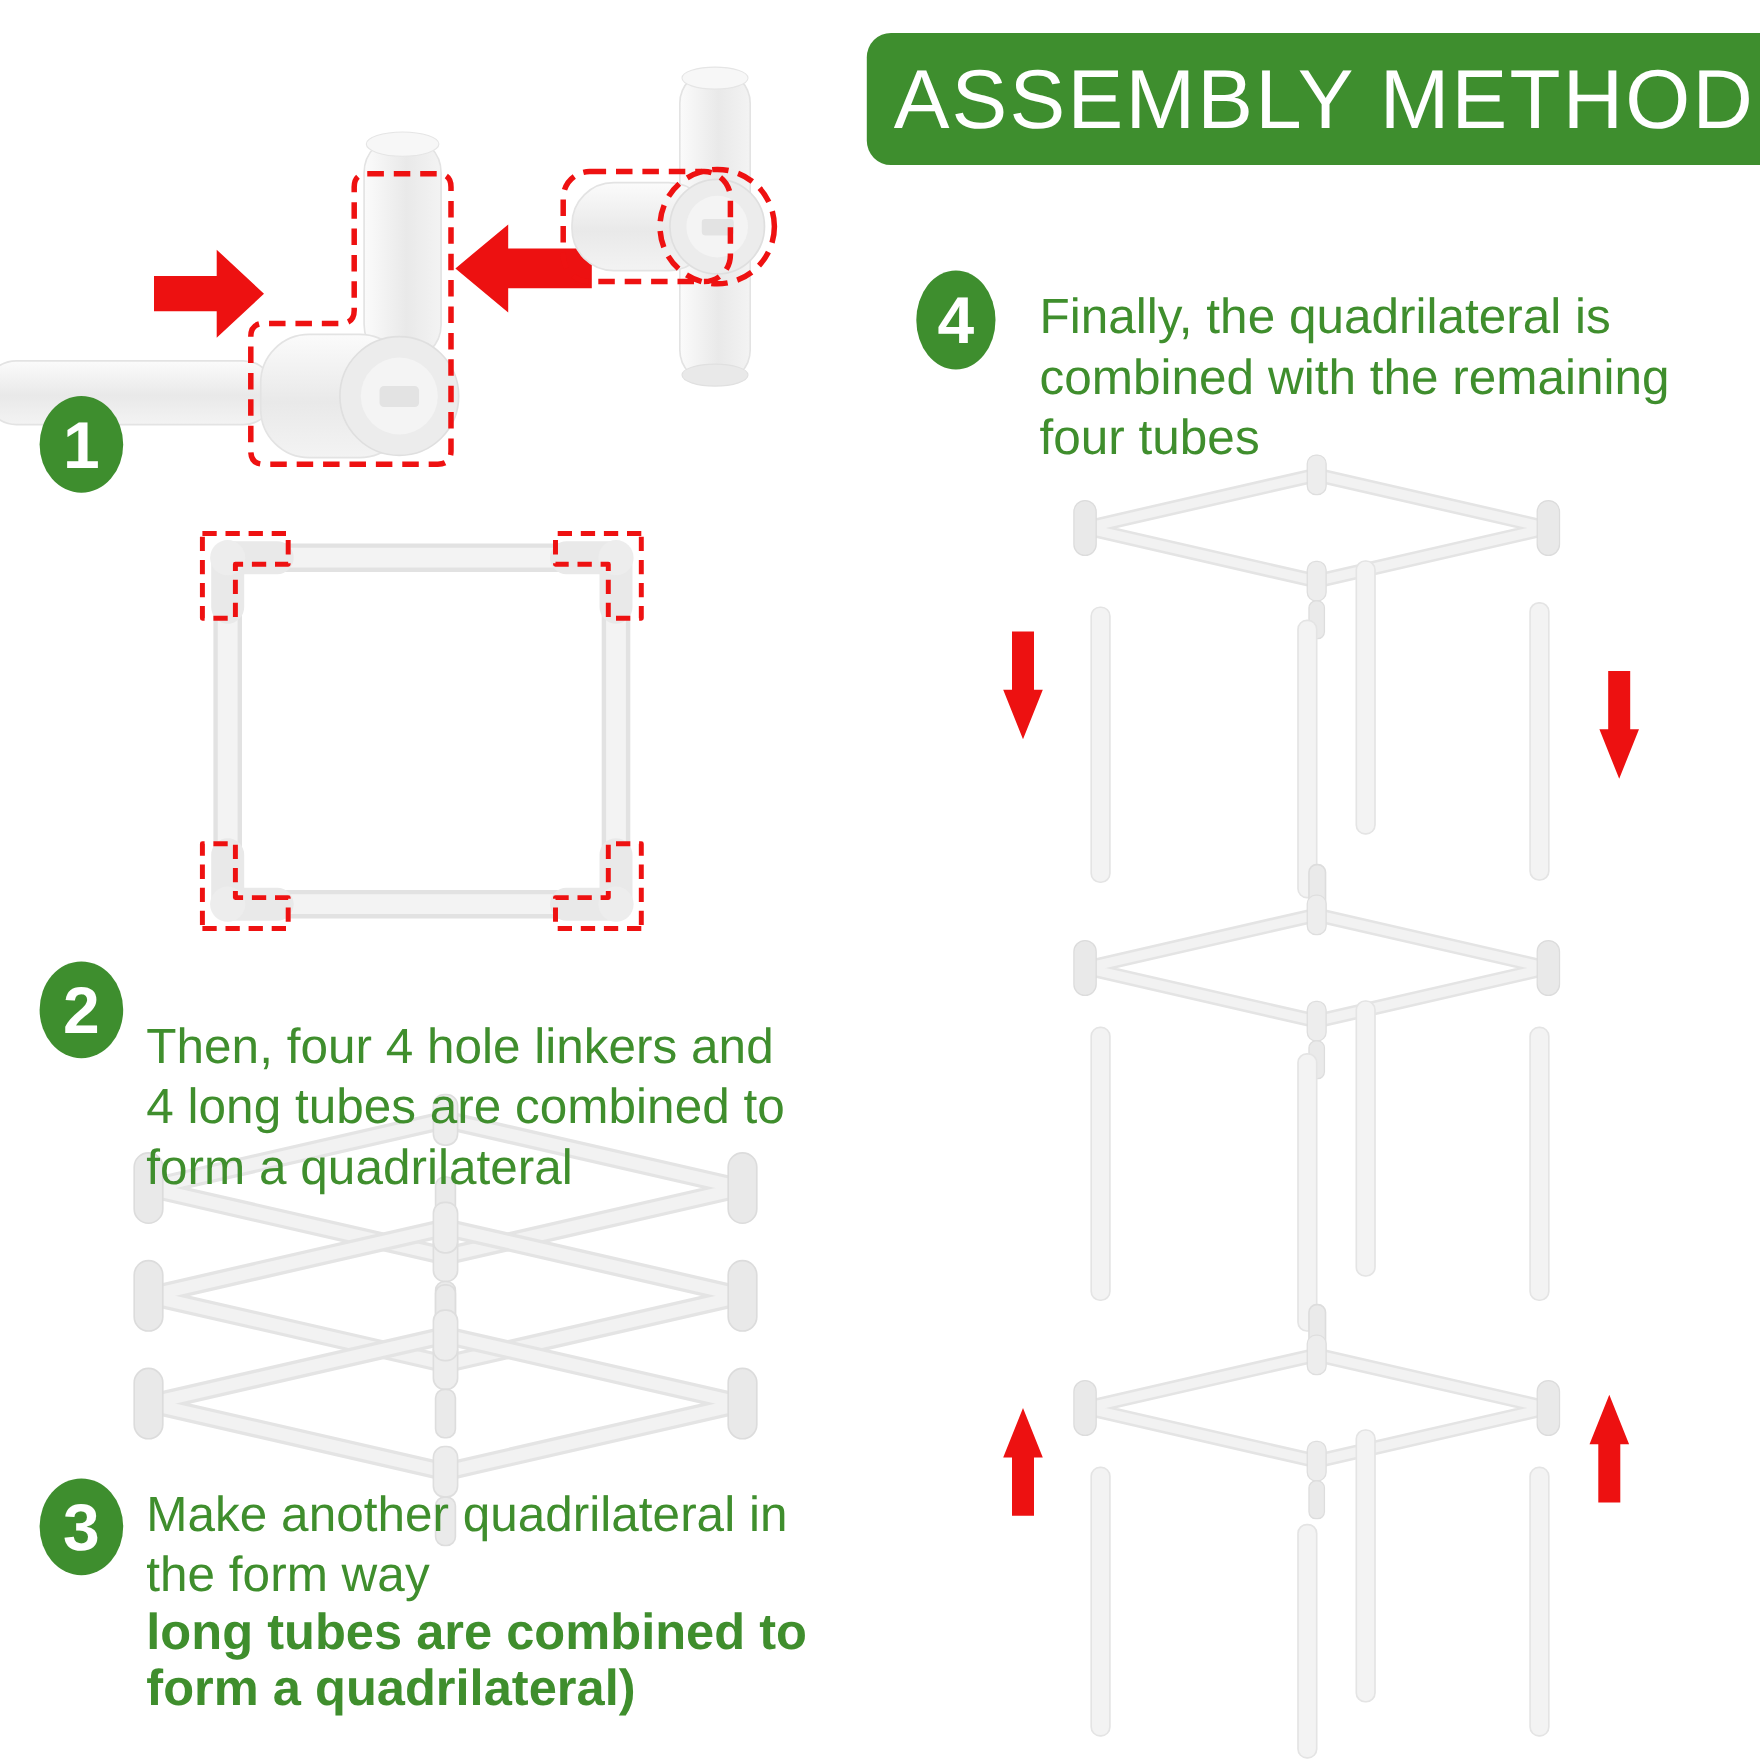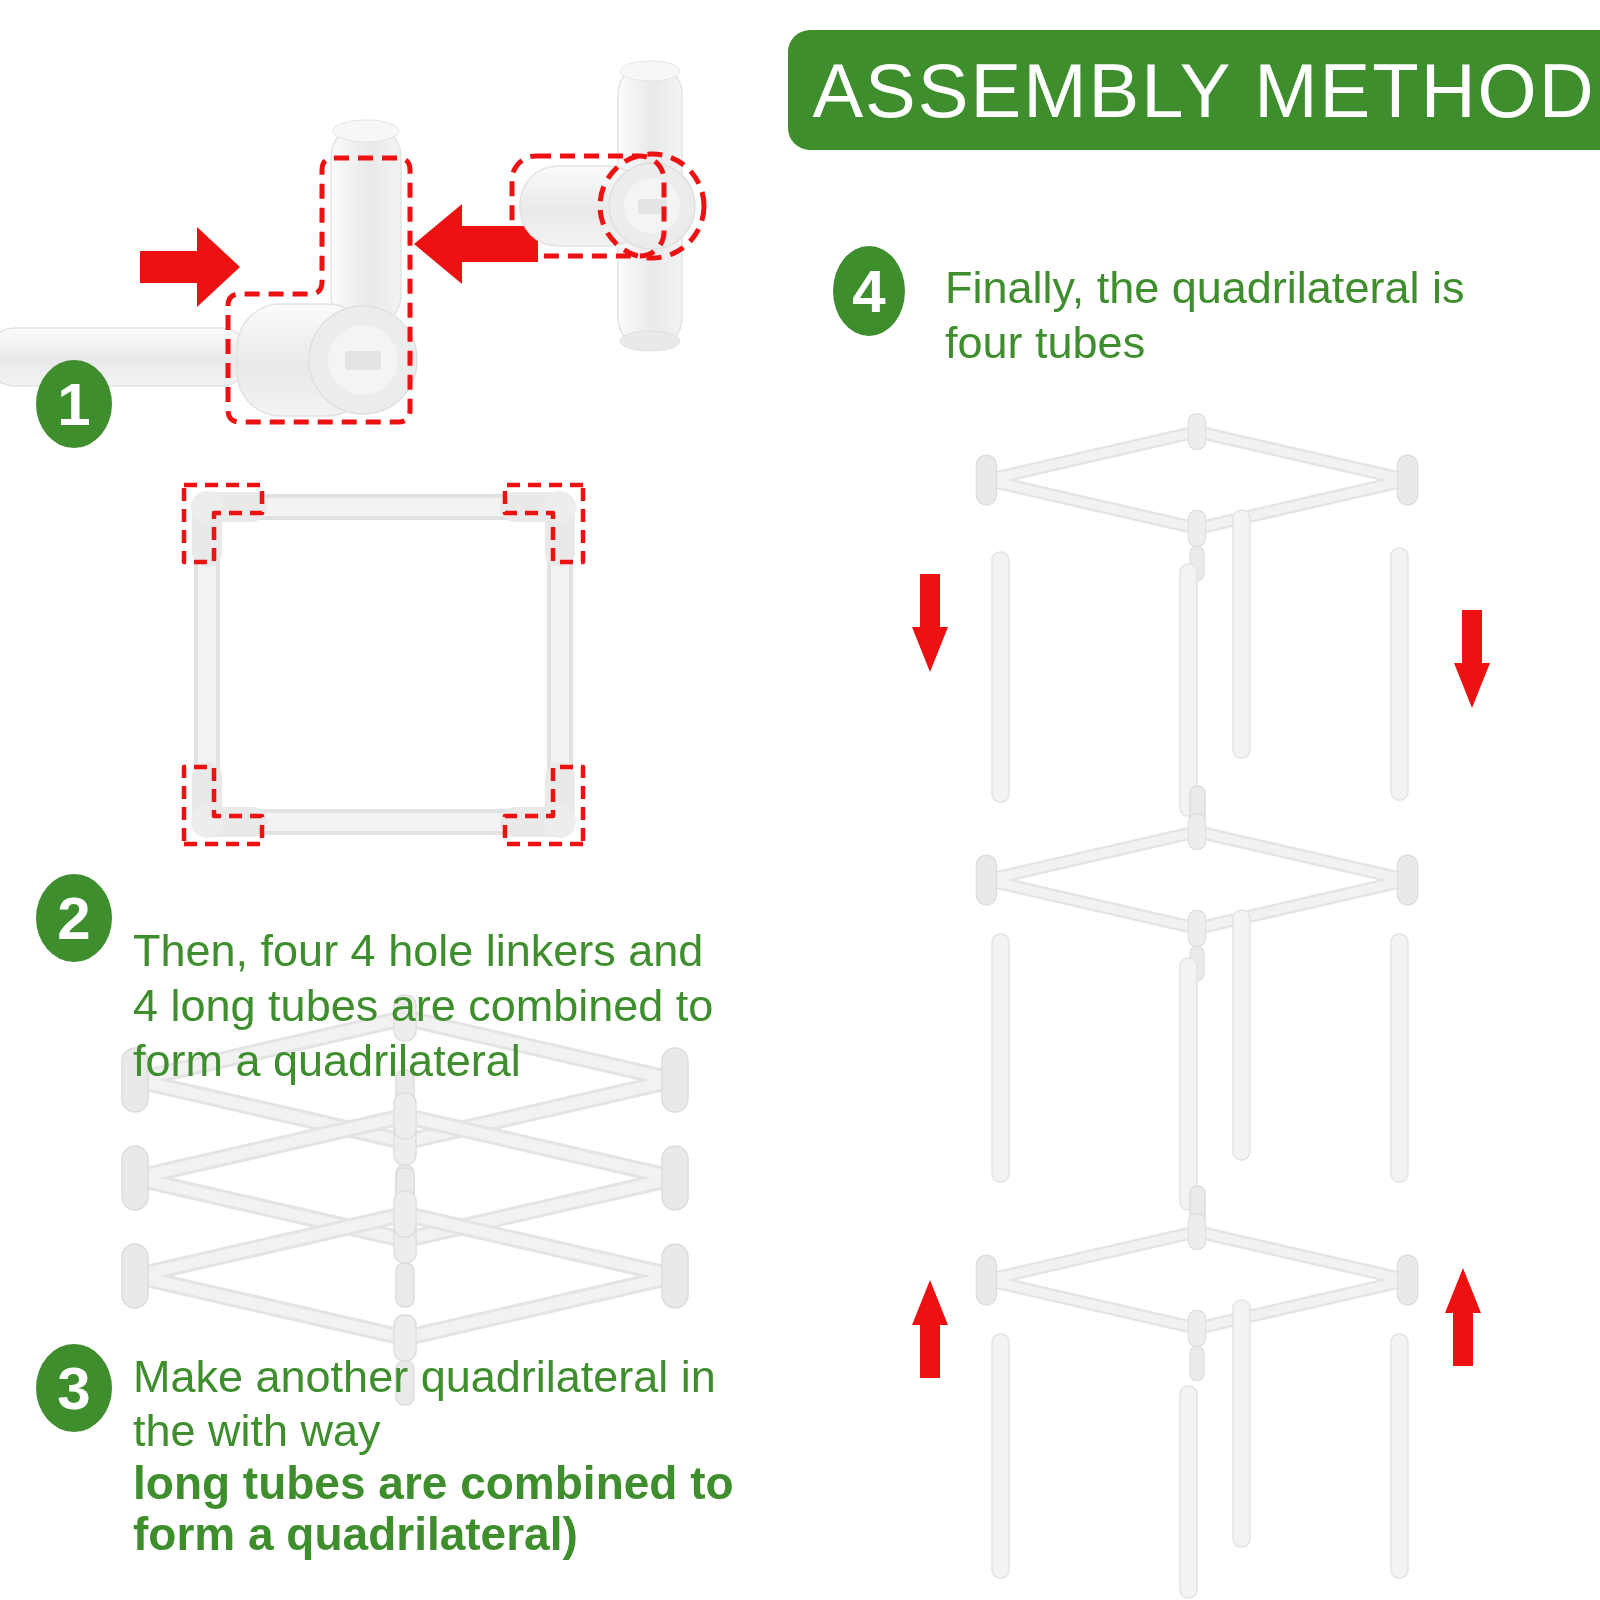--- a/index.html
+++ b/index.html
@@ -170,26 +170,27 @@
     <div>Then, four 4 hole linkers and</div>
     <div>4 long tubes are combined to</div>
     <div>form a quadrilateral</div>
   </div>
 
   <div class="step-circle c3">
     <span>3</span>
   </div>
   <div class="step-text t3">
     <div>Make another quadrilateral in</div>
-    <div>the with way</div>
+    <div>the form way</div>
     <div class="note-line">long tubes are combined to</div>
     <div class="note-line">form a quadrilateral)</div>
   </div>
 
   <div class="step-circle c4">
     <span>4</span>
   </div>
   <div class="step-text t4">
     <div>Finally, the quadrilateral is</div>
+    <div>combined with the remaining</div>
     <div>four tubes</div>
   </div>
 
 </div>
 
 </body></html>

